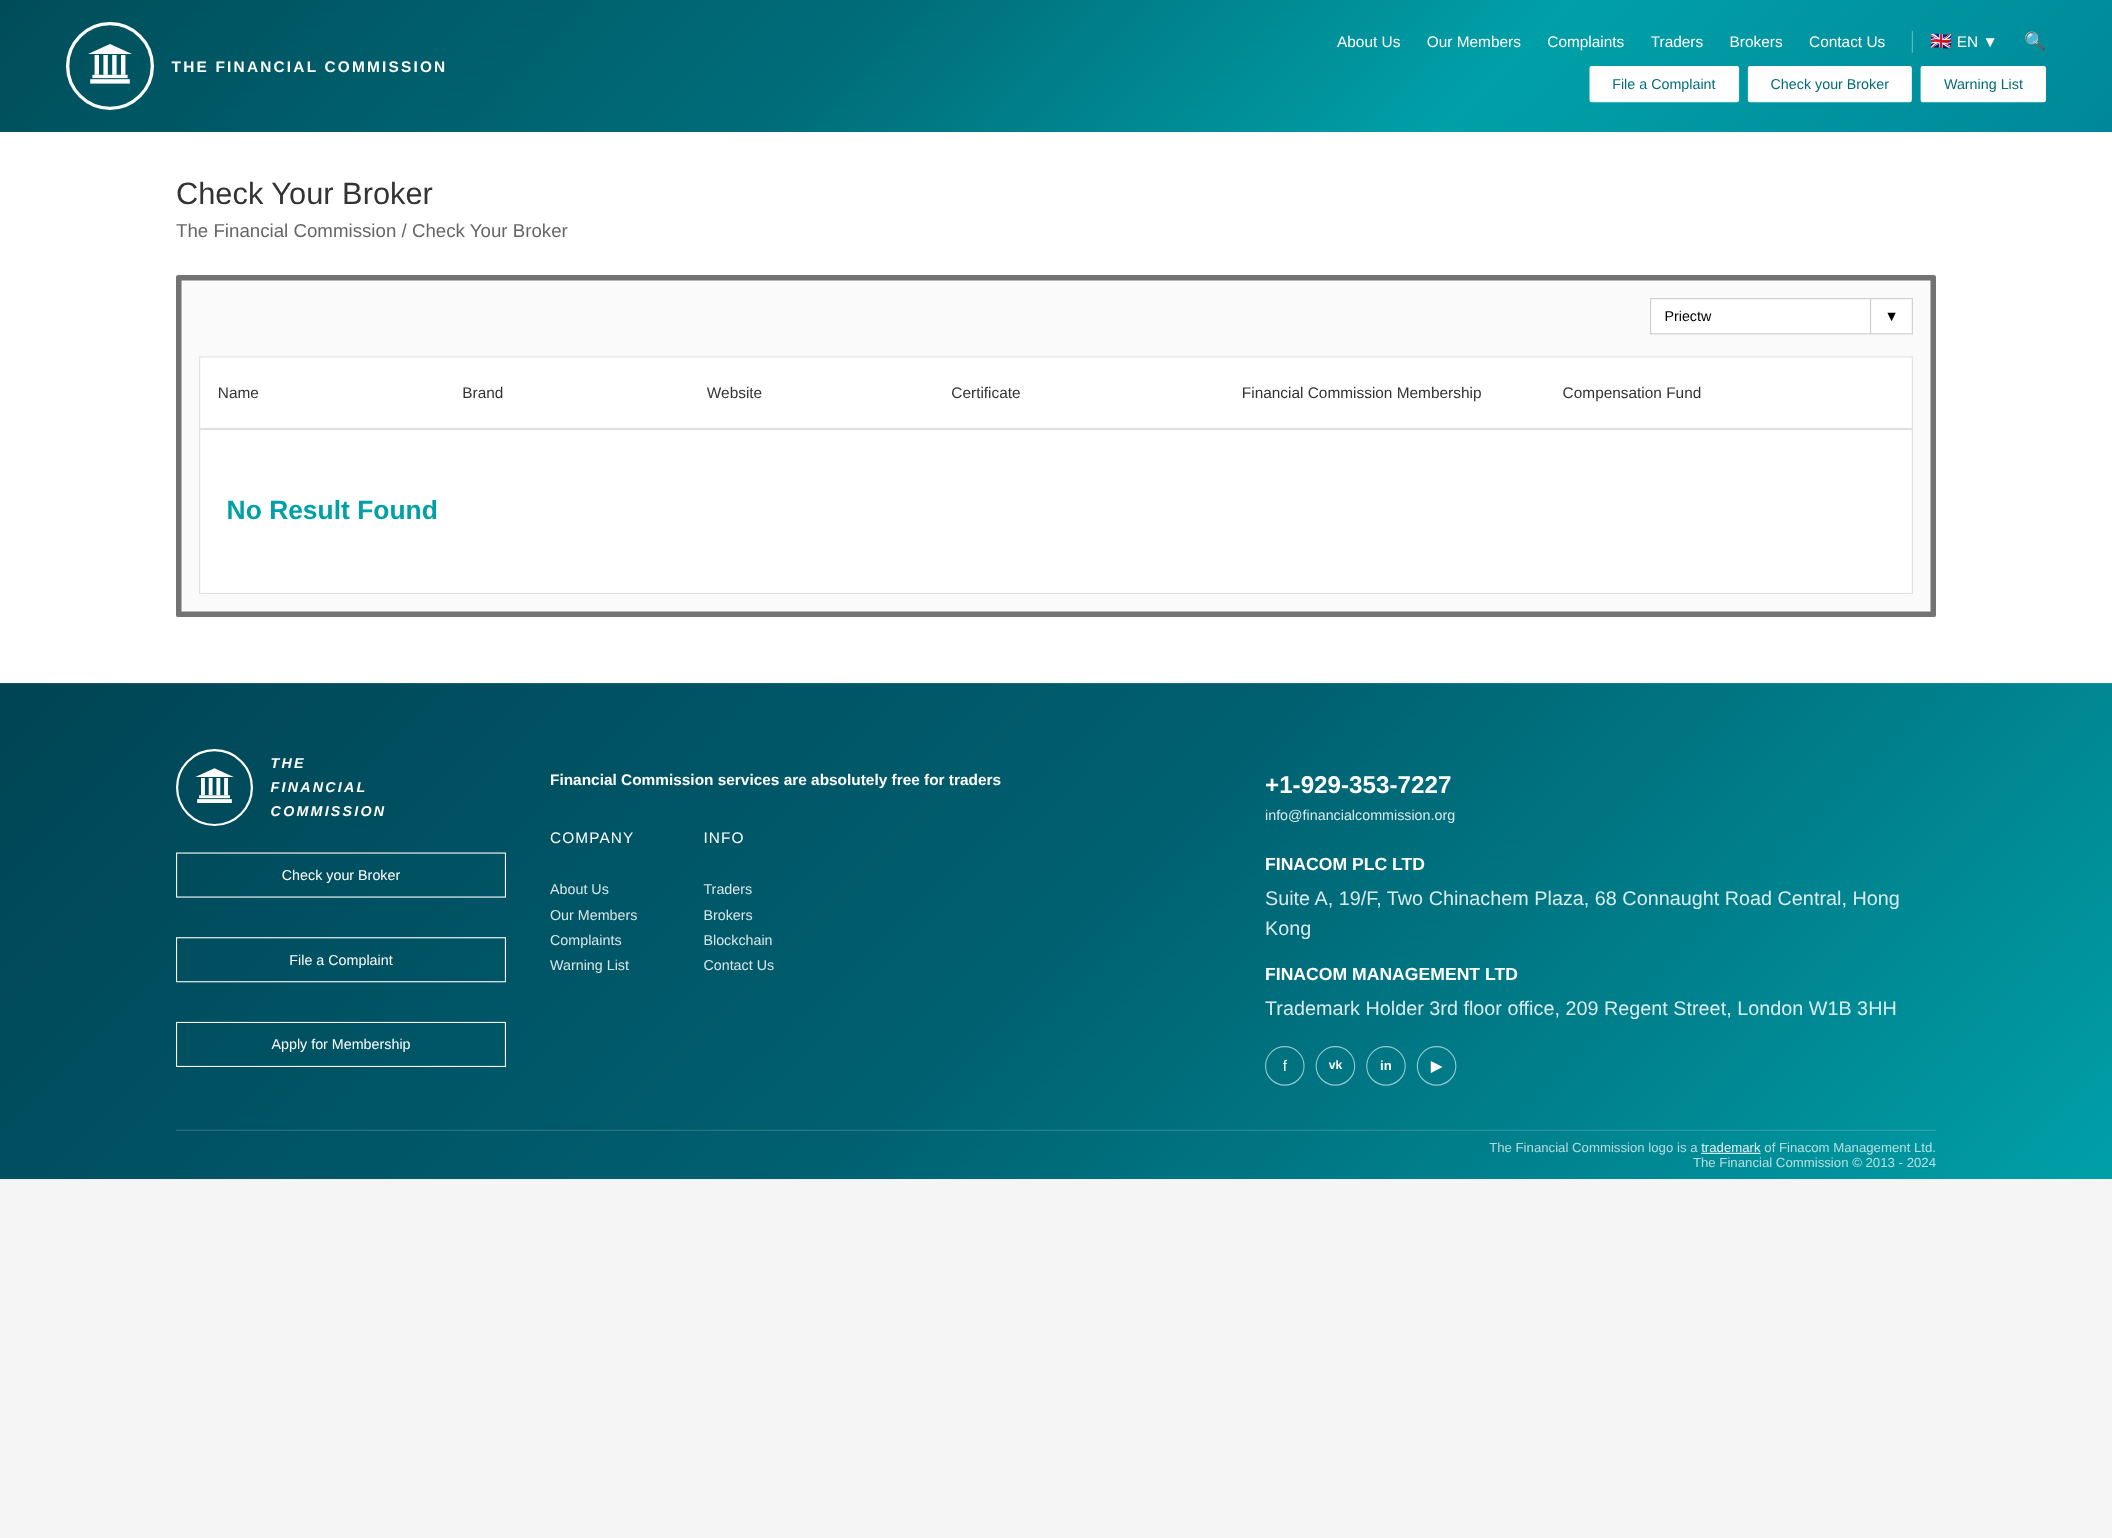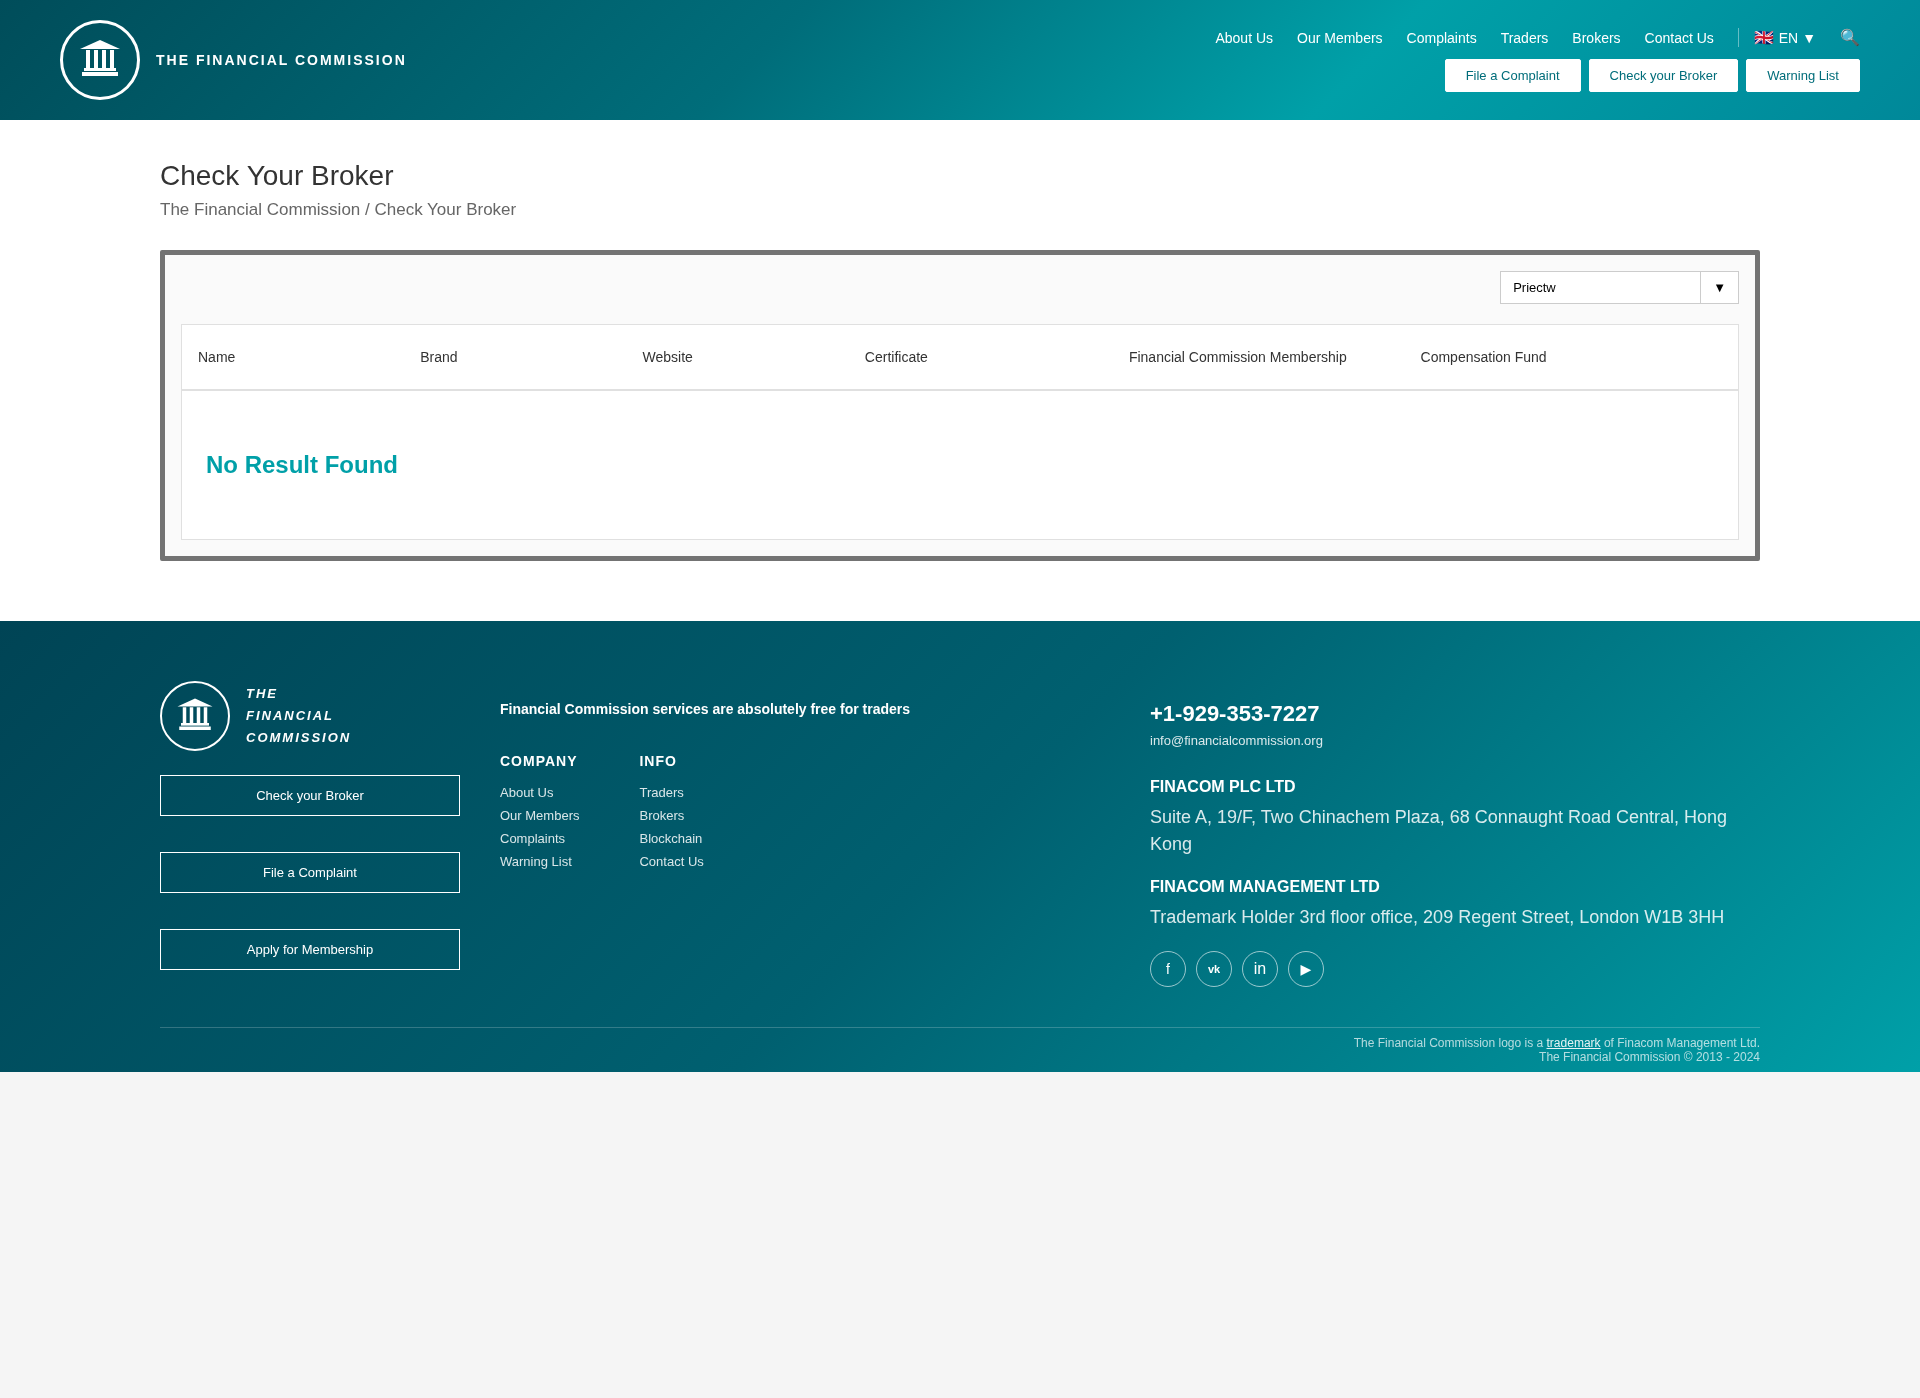--- a/index.html
+++ b/index.html
@@ -211,22 +211,22 @@
       margin-bottom: 12px;
       width: 100%;
     }
     .footer-middle {
       display: flex;
       gap: 60px;
       padding-top: 20px;
     }
     .footer-col h4 {
       font-size: 14px;
-      font-weight: bold;
-      margin-bottom: 16px;
+      font-weight: normal;
+      margin-bottom: 32px;
       letter-spacing: 1px;
     }
     .footer-col a, .footer-col span {
       display: block;
       font-size: 13px;
       color: rgba(255,255,255,0.85);
       text-decoration: none;
       margin-bottom: 8px;
       cursor: pointer;
     }
@@ -413,21 +413,21 @@
     <div class="footer-right">
       <div class="footer-phone">+1-929-353-7227</div>
       <div class="footer-email">info@financialcommission.org</div>
       <div class="company-name">FINACOM PLC LTD</div>
       <div class="company-address">Suite A, 19/F, Two Chinachem Plaza, 68 Connaught Road Central, Hong Kong</div>
       <div class="company-name">FINACOM MANAGEMENT LTD</div>
       <div class="company-address">Trademark Holder 3rd floor office, 209 Regent Street, London W1B 3HH</div>
       <div class="social-icons">
         <div class="social-icon">f</div>
         <div class="social-icon" style="font-size:11px;font-weight:bold;">vk</div>
-        <div class="social-icon" style="font-size:16px;font-weight:normal;">in</div>
+        <div class="social-icon" style="font-size:12px;font-weight:bold;">in</div>
         <div class="social-icon">▶</div>
       </div>
     </div>
   </div>
 
   <div class="footer-bottom">
     <span>The Financial Commission logo is a</span>
     <a>trademark</a>
     <span>of Finacom Management Ltd.</span>
     <br>

